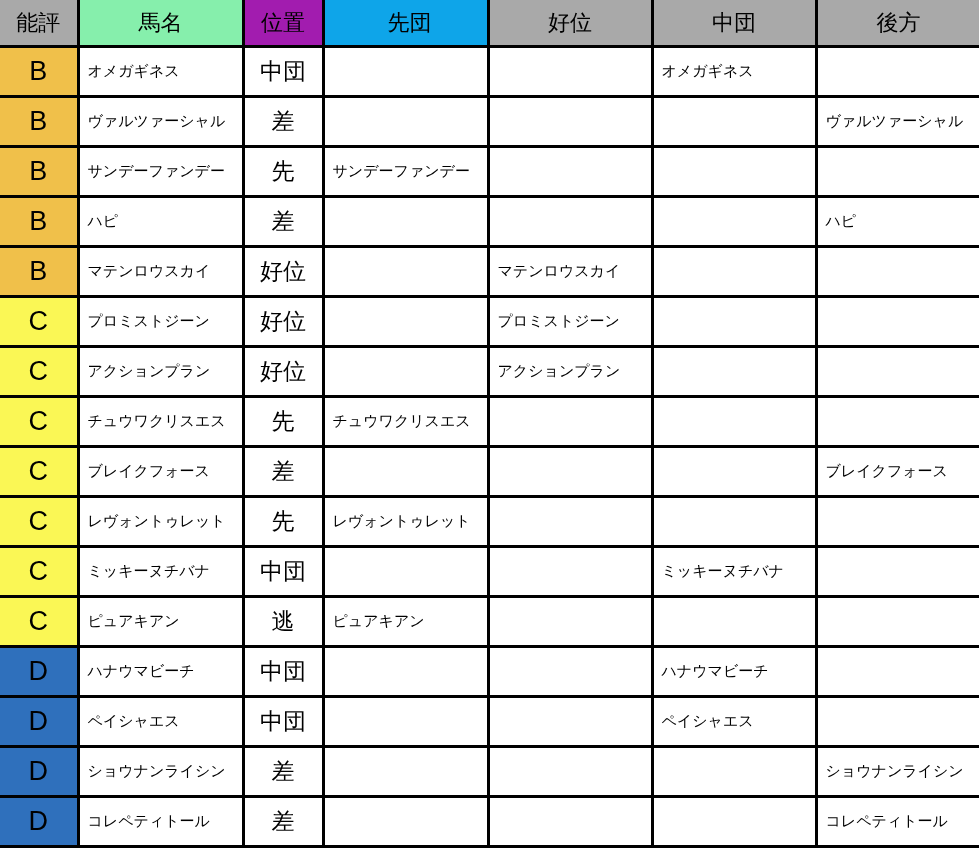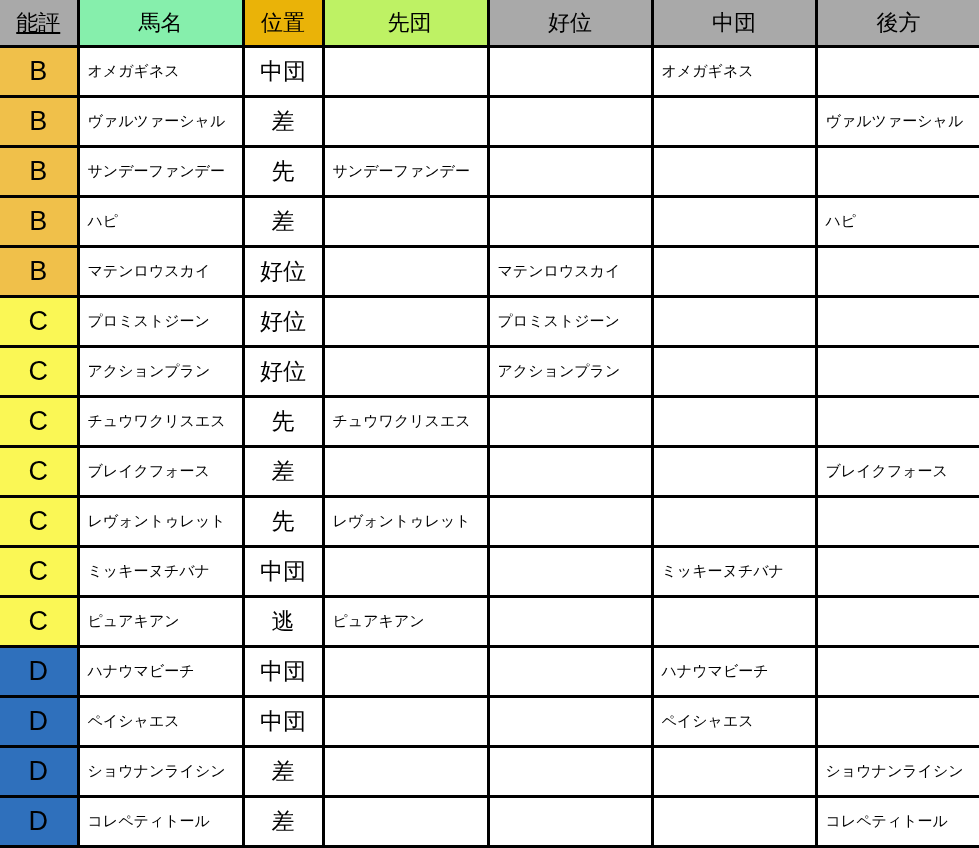--- a/index.html
+++ b/index.html
@@ -65,24 +65,24 @@
       <col style="width:78px">
       <col style="width:165px">
       <col style="width:80px">
       <col style="width:165px">
       <col style="width:164px">
       <col style="width:164px">
       <col style="width:165px">
     </colgroup>
     <thead>
       <tr id="head-row">
-          <th style="background: rgb(169, 169, 169); text-decoration: underline;">能評</th>
+          <th style="background: rgb(169, 169, 169);">能評</th>
           <th style="background: #86efac;">馬名</th>
-          <th style="background: #eab308; margin-left: 48px;">位置</th>
-          <th style="background: #bef264; padding-left: 8px;">先団</th>
+          <th style="background: #a21caf; margin-left: 48px;">位置</th>
+          <th style="background: #0ea5e9; padding-left: 8px;">先団</th>
           <th style="background: rgb(169, 169, 169);">好位</th>
           <th style="background: rgb(169, 169, 169);">中団</th>
           <th style="background: rgb(169, 169, 169);">後方</th>
         </tr>
     </thead>
     <tbody id="rows">
         <tr class="data-row">
     <td class="rating-cell" style="background: rgb(240, 192, 74);"><span>B</span></td>
     <td class="name-cell"><span>オメガギネス</span></td>
     <td class="pos-cell"><span>中団</span></td>

